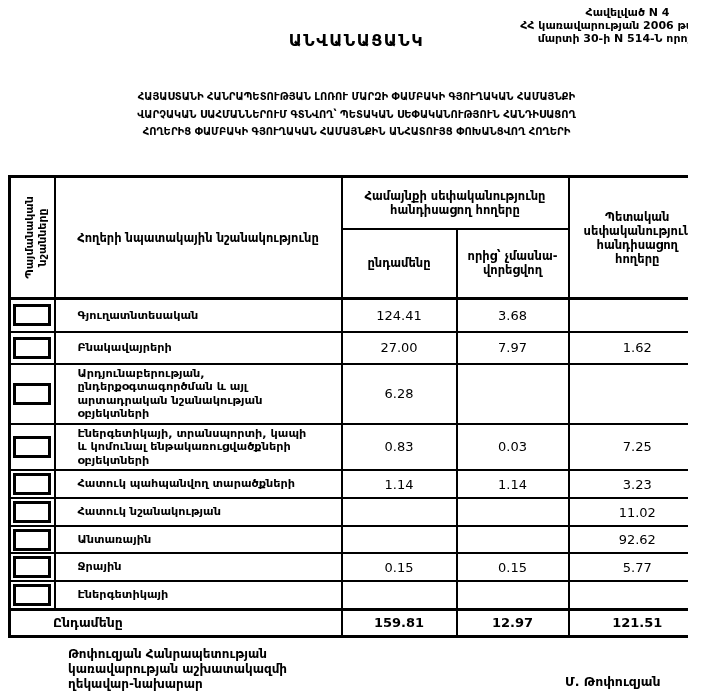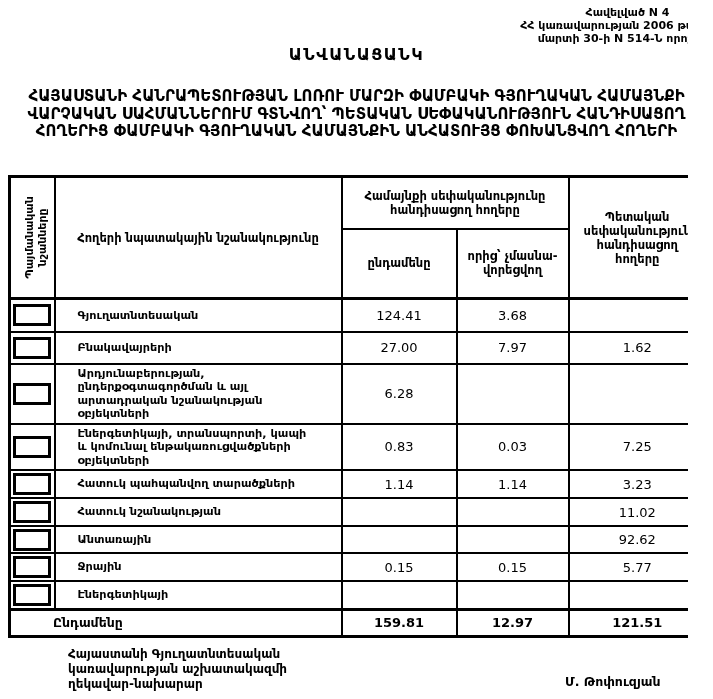--- a/index.html
+++ b/index.html
@@ -5,26 +5,26 @@
   html,body { margin:0; padding:0; background:#fff; }
   .page {
     position:relative; width:688px; height:699px; background:#fff; color:#000;
     font-family:"DejaVu Sans", sans-serif; overflow:hidden;
   }
   .annex {
     position:absolute; top:6px; left:505px; width:245px;
     text-align:center; font-weight:bold; font-size:11px; line-height:13px;
   }
   .title {
-    position:absolute; top:45px; left:0; width:713px; text-align:center;
+    position:absolute; top:31px; left:0; width:713px; text-align:center;
     font-weight:bold; font-size:16px; letter-spacing:1.5px;
   }
   .subtitle {
     position:absolute; top:88px; left:0; width:713px; text-align:center;
-    font-weight:bold; font-size:15px; line-height:17.5px;
+    font-weight:bold; font-size:10px; line-height:17.5px;
   }
   table.land {
     position:absolute; top:175px; left:8px; width:697px;
     border-collapse:collapse; table-layout:fixed; border:3px solid #000;
   }
   table.land th, table.land td { border:2px solid #000; }
   thead tr.group-row { height:52px; }
   thead tr.sub-row { height:70px; }
   thead th {
     font-size:11.5px; font-weight:bold; text-align:center;
@@ -195,20 +195,20 @@
       <tr>
         <td colspan="2" class="total-label">Ընդամենը</td>
         <td class="num">159.81</td>
         <td class="num">12.97</td>
         <td class="num">121.51</td>
       </tr>
     </tfoot>
   </table>
 
   <div class="footer-left">
-    <div>Հայաստանի Գյուղատնտեսական</div>
+    <div>Թոփուզյան Հանրապետության</div>
     <div>կառավարության աշխատակազմի</div>
     <div>ղեկավար-նախարար</div>
   </div>
 
   <div class="signature">Մ. Թոփուզյան</div>
 
 </div>
 
 </body></html>

